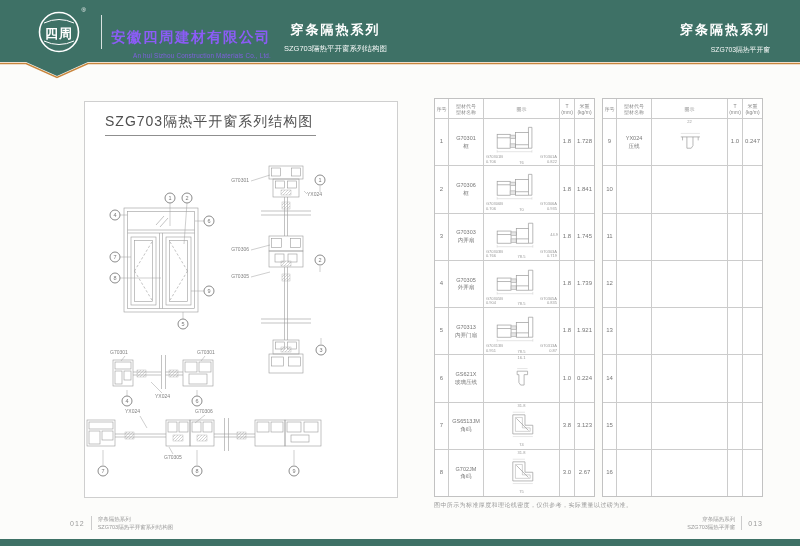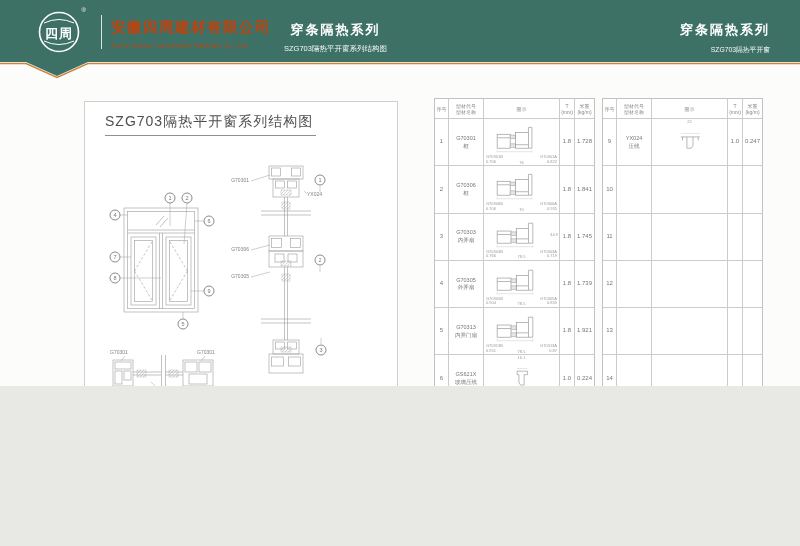--- a/index.html
+++ b/index.html
@@ -1,28 +1,28 @@
 <!DOCTYPE html>
 <html><head>
 <meta charset="utf-8">
 <style>
   html,body{margin:0;padding:0;background:#e8e8e4;}
   *{box-sizing:border-box;}
-  .canvas{position:relative;width:800px;height:386px;background:#fcfcfa;overflow:hidden;
+  .canvas{position:relative;width:800px;height:546px;background:#fcfcfa;overflow:hidden;
           font-family:"Liberation Sans","DejaVu Sans",sans-serif;color:#666;}
   
   .topbar{position:absolute;left:0;top:0;width:800px;height:82px;}
   .topbar svg{position:absolute;left:0;top:0;}
   .logo{position:absolute;left:36px;top:6px;width:52px;height:54px;color:#fff;}
   .logo svg{position:absolute;left:0;top:0;}
   .logo .rmark{position:absolute;right:2px;top:1px;font-size:6px;color:#fff;}
   .logo .logo-cn{position:absolute;left:0;top:19px;width:46px;text-align:center;
                  font-size:13px;font-weight:bold;letter-spacing:1px;color:#fff;}
   .hdr-divider{position:absolute;left:101px;top:15px;width:1px;height:34px;background:rgba(255,255,255,.8);}
-  .company{position:absolute;left:111px;top:18px;color:#c2410c;}
+  .company{position:absolute;left:111px;top:28px;color:#8b5cf6;text-align:right;}
   .company .cn{font-size:14.5px;font-weight:bold;letter-spacing:1.5px;}
   .company .en{font-size:6.3px;letter-spacing:.2px;opacity:.85;margin-top:5px;}
   .series-center{position:absolute;left:248px;top:21px;width:175px;text-align:center;color:#fff;}
   .series-center .t{font-size:13px;font-weight:bold;letter-spacing:2px;}
   .series-center .s{font-size:7.5px;margin-top:5px;opacity:.95;}
   .series-right{position:absolute;right:30px;top:21px;text-align:right;color:#fff;}
   .series-right .t{font-size:13px;font-weight:bold;letter-spacing:2px;}
   .series-right .s{font-size:6.8px;margin-top:6px;opacity:.95;}
   
   .left-box{position:absolute;left:84px;top:101px;width:314px;height:397px;

